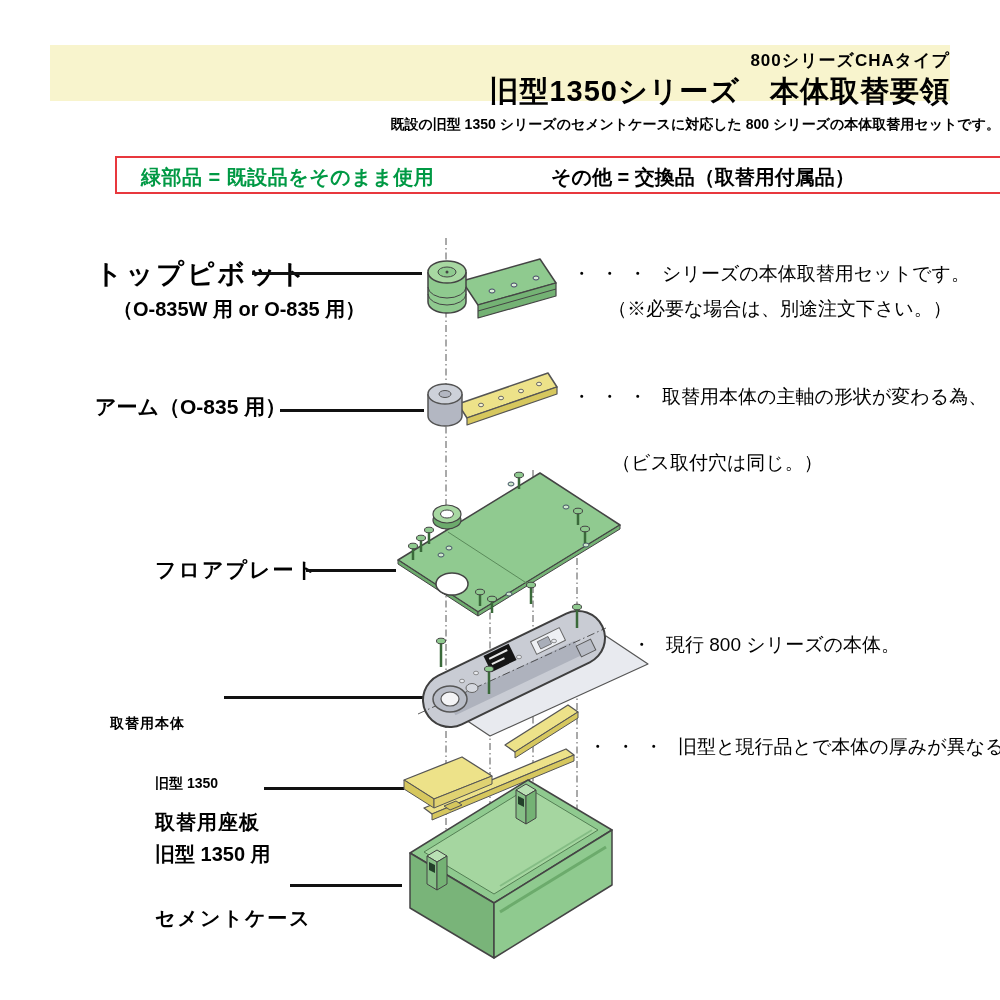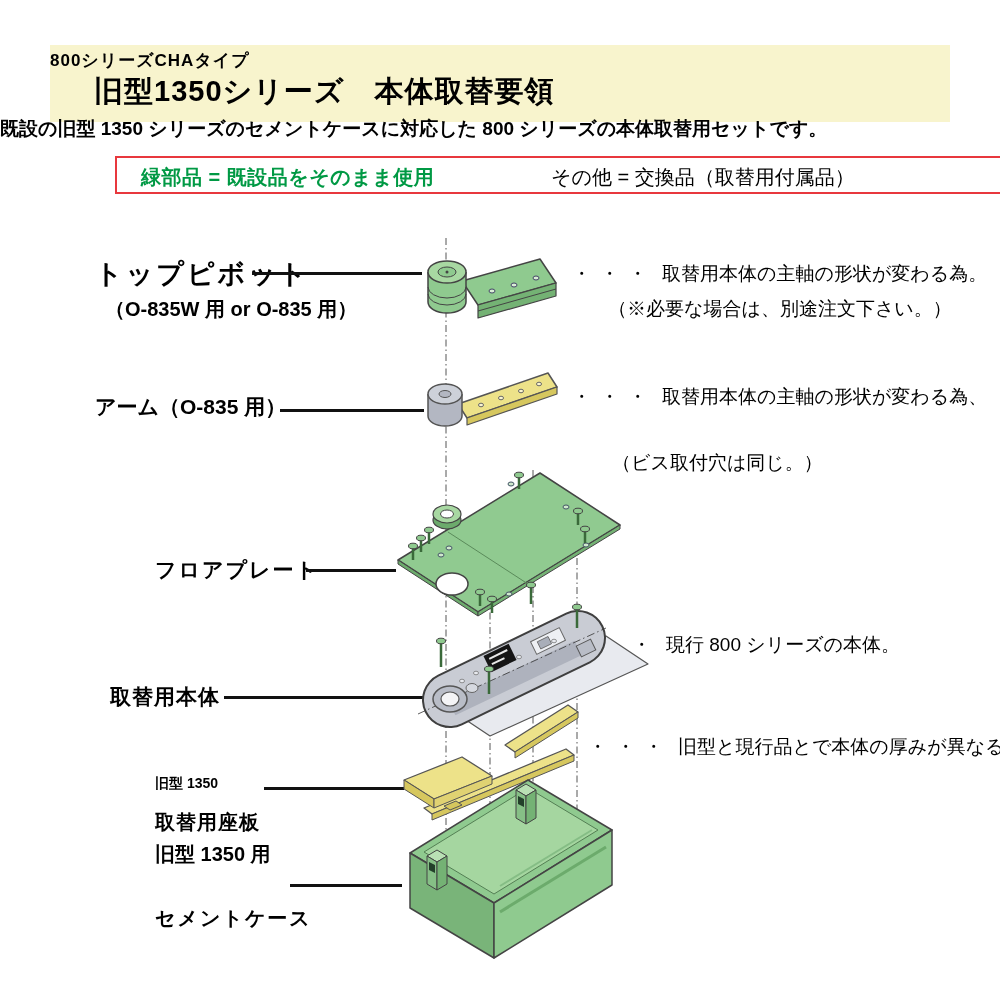--- a/index.html
+++ b/index.html
@@ -1,28 +1,28 @@
 <!DOCTYPE html>
 <html><head>
 <meta charset="utf-8">
 <style>
   html,body{margin:0;padding:0;background:#fff;}
   .page{position:relative;width:1000px;height:1000px;background:#ffffff;
         font-family:"Liberation Sans",sans-serif;overflow:hidden;color:#000;}
-  .band{position:absolute;left:50px;top:45px;width:900px;height:77px;
-        background:#f8f4cd;text-align:left;}
+  .band{position:absolute;left:50px;top:45px;width:900px;height:56px;
+        background:#f8f4cd;text-align:right;}
   .band .small{font-size:17px;font-weight:800;margin-top:4px;letter-spacing:1px;}
   .band .big{font-size:29px;font-weight:900;letter-spacing:1px;margin-top:0px;padding-left:44px;}
-  .subtitle{position:absolute;left:0;top:116px;width:1000px;text-align:left;
-        font-size:19px;font-weight:800;}
+  .subtitle{position:absolute;left:0;top:116px;width:1000px;text-align:right;
+        font-size:14px;font-weight:800;}
   .legend{position:absolute;left:115px;top:156px;width:908px;height:38px;
         border:2.5px solid #e8383d;box-sizing:border-box;background:#fff;}
   .legend .g{position:absolute;left:24px;top:6px;font-size:20px;font-weight:800;
         color:#009944;letter-spacing:.5px;white-space:nowrap;}
-  .legend .o{position:absolute;left:434px;top:6px;font-size:20px;font-weight:400;
+  .legend .o{position:absolute;left:434px;top:6px;font-size:20px;font-weight:700;
         color:#000;white-space:nowrap;}
   .plabel{position:absolute;font-weight:800;color:#000;white-space:nowrap;}
   .leader{position:absolute;height:3px;background:#111;}
   .note{position:absolute;font-size:19px;color:#000;white-space:nowrap;}
   .dots{letter-spacing:9px;margin-right:6px;}
   svg{position:absolute;}
   .cl{stroke:#555;stroke-width:1;fill:none;stroke-dasharray:7 3 1.5 3;}
 </style>
 </head>
 <body>
@@ -35,37 +35,37 @@
   </div>
 
   <div class="subtitle">既設の旧型 1350 シリーズのセメントケースに対応した 800 シリーズの本体取替用セットです。</div>
 
   <div class="legend">
     <span class="g">緑部品 = 既設品をそのまま使用</span>
     <span class="o">その他 = 交換品（取替用付属品）</span>
   </div>
 
   <div class="plabel" style="left:95px;top:256px;font-size:27px;letter-spacing:3px">トップピボット</div>
-  <div class="plabel" style="left:105px;top:296px;font-size:20px">（O-835W 用 or O-835 用）</div>
+  <div class="plabel" style="left:113px;top:296px;font-size:20px">（O-835W 用 or O-835 用）</div>
   <div class="plabel" style="left:95px;top:393px;font-size:21px">アーム（O-835 用）</div>
   <div class="plabel" style="left:155px;top:556px;font-size:21px;letter-spacing:2px">フロアプレート</div>
-  <div class="plabel" style="left:110px;top:683px;font-size:21px;letter-spacing:1px">取替用本体</div>
+  <div class="plabel" style="left:110px;top:715px;font-size:14px;letter-spacing:1px">取替用本体</div>
   <div class="plabel" style="left:155px;top:775px;font-size:14px">旧型 1350</div>
   <div class="plabel" style="left:155px;top:809px;font-size:20px;letter-spacing:1px">取替用座板</div>
   <div class="plabel" style="left:155px;top:841px;font-size:20px">旧型 1350 用</div>
   <div class="plabel" style="left:155px;top:905px;font-size:20px;letter-spacing:2px">セメントケース</div>
 
   <div class="leader" style="left:252px;top:272px;width:170px"></div>
   <div class="leader" style="left:280px;top:409px;width:144px"></div>
   <div class="leader" style="left:306px;top:569px;width:90px"></div>
   <div class="leader" style="left:224px;top:696px;width:208px"></div>
   <div class="leader" style="left:264px;top:787px;width:140px"></div>
   <div class="leader" style="left:290px;top:884px;width:112px"></div>
 
-  <div class="note" style="left:572px;top:261px"><span class="dots">・・・</span><span>取替用本体の主軸の形状が変わる為。</span></div>
+  <div class="note" style="left:572px;top:261px"><span class="dots">・・・</span><span>シリーズの本体取替用セットです。</span></div>
   <div class="note" style="left:572px;top:384px"><span class="dots">・・・</span><span>取替用本体の主軸の形状が変わる為、</span></div>
 
   <div class="note" style="left:608px;top:296px">（※必要な場合は、別途注文下さい。）</div>
   <div class="note" style="left:612px;top:450px">（ビス取付穴は同じ。）</div>
 
   <div class="note" style="left:576px;top:632px"><span class="dots">・・・</span><span>現行 800 シリーズの本体。</span></div>
 
   <div class="note" style="left:588px;top:734px"><span class="dots">・・・</span><span>旧型と現行品とで本体の厚みが異なる</span></div>
 
   <svg style="left:380px;top:228px" width="300" height="745" viewBox="380 228 300 745">

